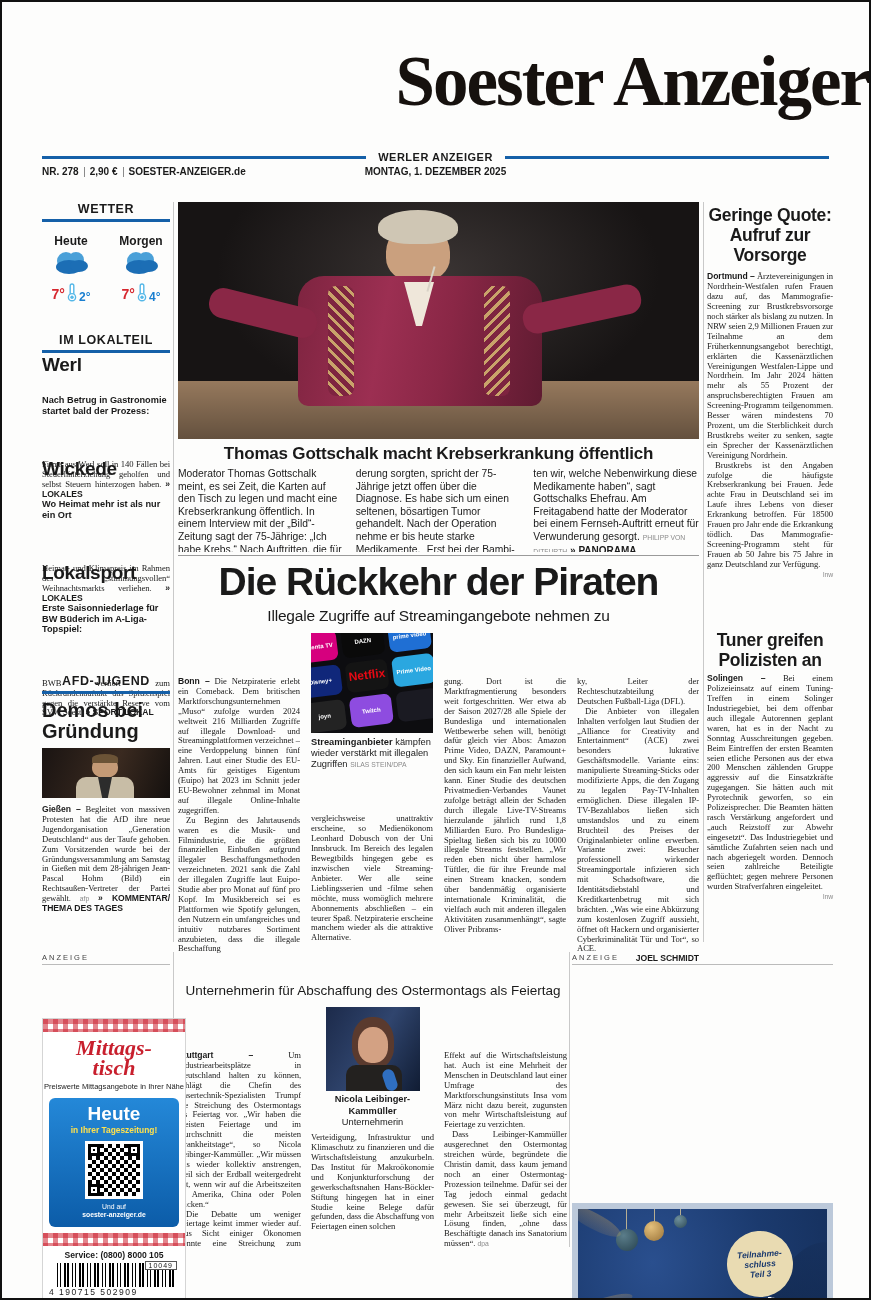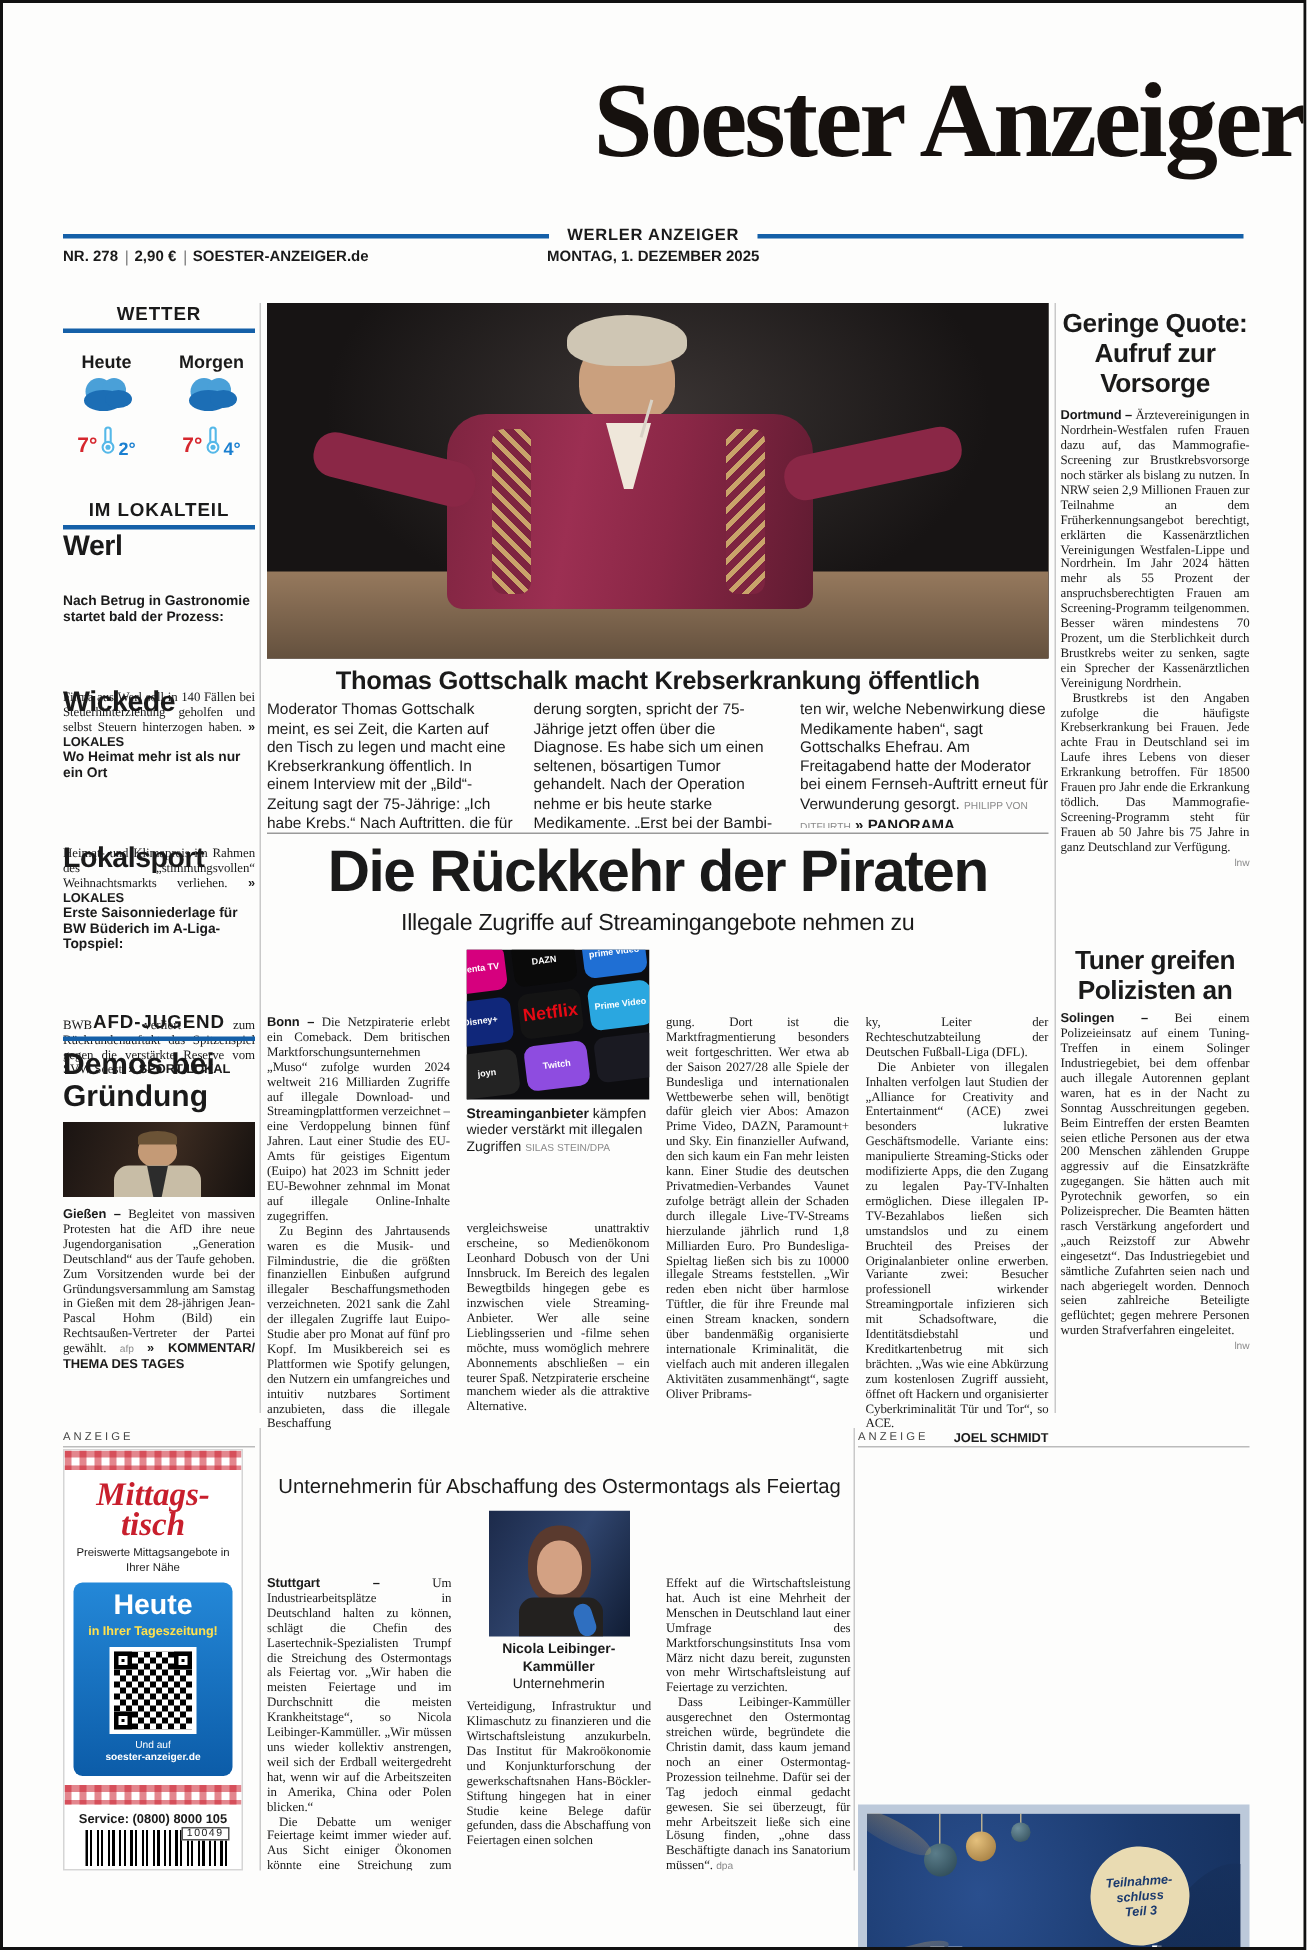--- a/index.html
+++ b/index.html
@@ -305,21 +305,21 @@
       <div class="caprole">Unternehmerin</div>
       <div class="body-s just" style="margin-top:6px">Verteidigung, Infrastruktur und Klimaschutz zu finanzieren und die Wirtschaftsleistung anzukurbeln. Das Institut für Makroökonomie und Konjunkturforschung der gewerkschaftsnahen Hans-Böckler-Stiftung hingegen hat in einer Studie keine Belege dafür gefunden, dass die Abschaffung von Feiertagen einen solchen</div>
     </div>
     <div class="body-s just" style="width:123px;overflow:hidden">
       <div>Effekt auf die Wirtschaftsleistung hat. Auch ist eine Mehrheit der Menschen in Deutschland laut einer Umfrage des Marktforschungsinstituts Insa vom März nicht dazu bereit, zugunsten von mehr Wirtschaftsleistung auf Feiertage zu verzichten.</div>
       <div class="indent"><span>Dass Leibinger-Kammüller ausgerechnet den Ostermontag streichen würde, begründete die Christin damit, dass kaum jemand noch an einer Ostermontag-Prozession teilnehme. Dafür sei der Tag jedoch einmal gedacht gewesen. Sie sei überzeugt, für mehr Arbeitszeit ließe sich eine Lösung finden, „ohne dass Beschäftigte danach ins Sanatorium müssen“.</span> <span class="crd">dpa</span></div>
     </div>
   </div>
 
   <div class="abs anz" style="left:40px;top:951px;width:128px">ANZEIGE</div>
-  <div class="abs adL" style="left:40px;top:964px;width:120px;height:281px">
+  <div class="abs adL" style="left:40px;top:1016px;width:144px;height:281px">
     <div class="gingham"></div>
     <div class="mtitle">
       <div>Mittags-</div>
       <div>tisch</div>
     </div>
     <div class="msub">Preiswerte Mittagsangebote in Ihrer Nähe</div>
     <div class="mblue">
       <div class="mbig">Heute</div>
       <div class="msmall">in Ihrer Tageszeitung!</div>
       <div class="qr">

